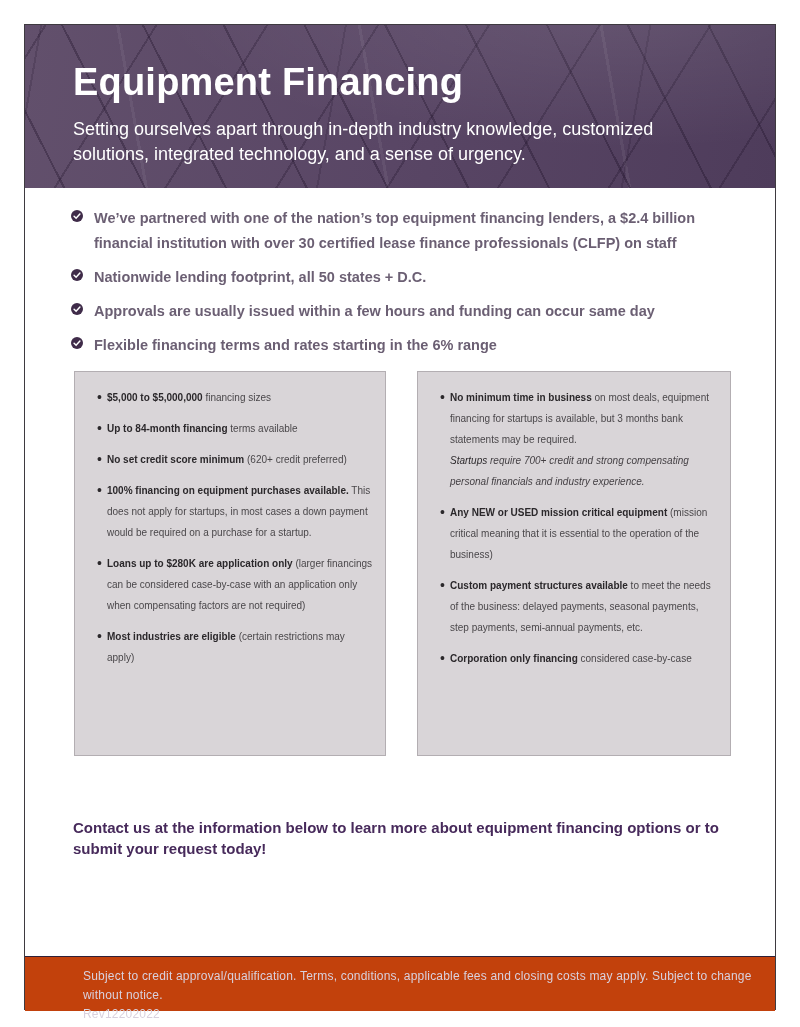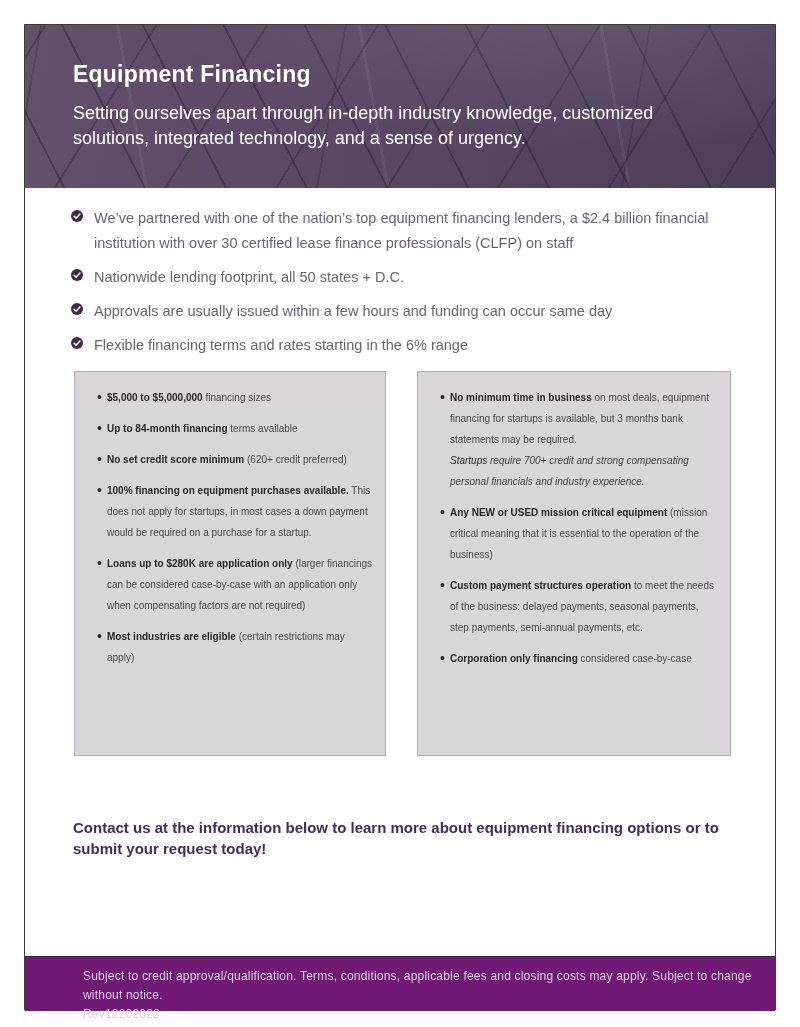--- a/index.html
+++ b/index.html
@@ -12,47 +12,47 @@
   .hero {
     position:absolute; left:0; top:0; width:100%; height:163px;
     background:
       radial-gradient(ellipse at 80% -10%, rgba(255,255,255,0.10), transparent 55%),
       repeating-linear-gradient(63deg, transparent 0 34px, rgba(25,12,35,0.32) 34px 36px, transparent 36px 72px),
       repeating-linear-gradient(-58deg, transparent 0 46px, rgba(25,12,35,0.26) 46px 48px, transparent 48px 94px),
       repeating-linear-gradient(80deg, transparent 0 118px, rgba(255,255,255,0.06) 118px 121px, transparent 121px 238px),
       repeating-linear-gradient(-80deg, transparent 0 150px, rgba(25,12,35,0.18) 150px 152px, transparent 152px 300px),
       linear-gradient(100deg, #62506c 0%, #594665 50%, #4e3c5b 100%);
   }
-  .hero-title { color:#ffffff; font-size:23px; font-weight:bold; letter-spacing:0.2px; padding:36px 0 0 48px; }
+  .hero-title { color:#ffffff; font-size:38px; font-weight:bold; letter-spacing:0.2px; padding:36px 0 0 48px; }
   .hero-sub { color:#ffffff; font-size:18px; line-height:25px; padding:13px 0 0 48px; max-width:650px; font-weight:400; }
 
   
   .intro { position:absolute; left:46px; top:181px; width:680px; }
-  .intro-row { display:flex; align-items:flex-start; margin-bottom:9px; }
+  .intro-row { display:flex; align-items:flex-start; margin-bottom:9px;font-weight:bold; }
   .check { flex:0 0 12px; width:12px; height:12px; margin:4px 11px 0 0; }
   .intro-text { color:#6b5f73; font-size:14.5px; line-height:25px; max-width:648px; }
 
   
   .box { position:absolute; top:346px; height:385px; background:#d9d5d8; border:1px solid #b3aeb2; padding:15px 12px 0 22px; }
   .box-left { left:49px; width:312px; }
   .box-right { left:392px; width:314px; }
   .box-item { display:flex; align-items:flex-start; margin-bottom:10px; }
   .dot { flex:0 0 10px; color:#2b282b; font-size:14px; line-height:21px; }
   .item-text { color:#4a474a; font-size:10px; line-height:21px; }
   .b { font-weight:bold; color:#2b282b; }
   .ital { font-style:italic; color:#433f43; }
   .ital .ib { font-weight:normal; font-style:italic; color:#2b282b; }
 
   
   .contact { position:absolute; left:48px; top:756px; width:690px; color:#472a5b; font-size:15px; font-weight:bold; line-height:21px;margin-top:36px; }
 
   
   .foot {
     position:absolute; left:0; top:931px; width:100%; height:55px;
-    background:#701a75; border-top:1px solid #2e2038;
+    background:#c2410c; border-top:1px solid #2e2038;
     padding:10px 0 0 58px;
   }
   .foot-line { color:#d9d1de; font-size:12px; line-height:19px; letter-spacing:0.2px; }
 </style>
 </head>
 <body>
 
 <div class="page">
   <div class="frame">
 
@@ -126,21 +126,21 @@
           <span class="b">No minimum time in business</span><span> on most deals, equipment financing for startups is available, but 3 months bank statements may be required.</span>
           <div class="ital"><span class="ib">Startups</span><span> require 700+ credit and strong compensating personal financials and industry experience.</span></div>
         </div>
       </div>
       <div class="box-item">
         <span class="dot">•</span>
         <div class="item-text"><span class="b">Any NEW or USED mission critical equipment</span><span> (mission critical meaning that it is essential to the operation of the business)</span></div>
       </div>
       <div class="box-item">
         <span class="dot">•</span>
-        <div class="item-text"><span class="b">Custom payment structures operation</span><span> to meet the needs of the business: delayed payments, seasonal payments, step payments, semi-annual payments, etc.</span></div>
+        <div class="item-text"><span class="b">Custom payment structures available</span><span> to meet the needs of the business: delayed payments, seasonal payments, step payments, semi-annual payments, etc.</span></div>
       </div>
       <div class="box-item">
         <span class="dot">•</span>
         <div class="item-text"><span class="b">Corporation only financing</span><span> considered case-by-case</span></div>
       </div>
     </div>
 
     <div class="contact">Contact us at the information below to learn more about equipment financing options or to submit your request today!</div>
 
     <div class="foot">

